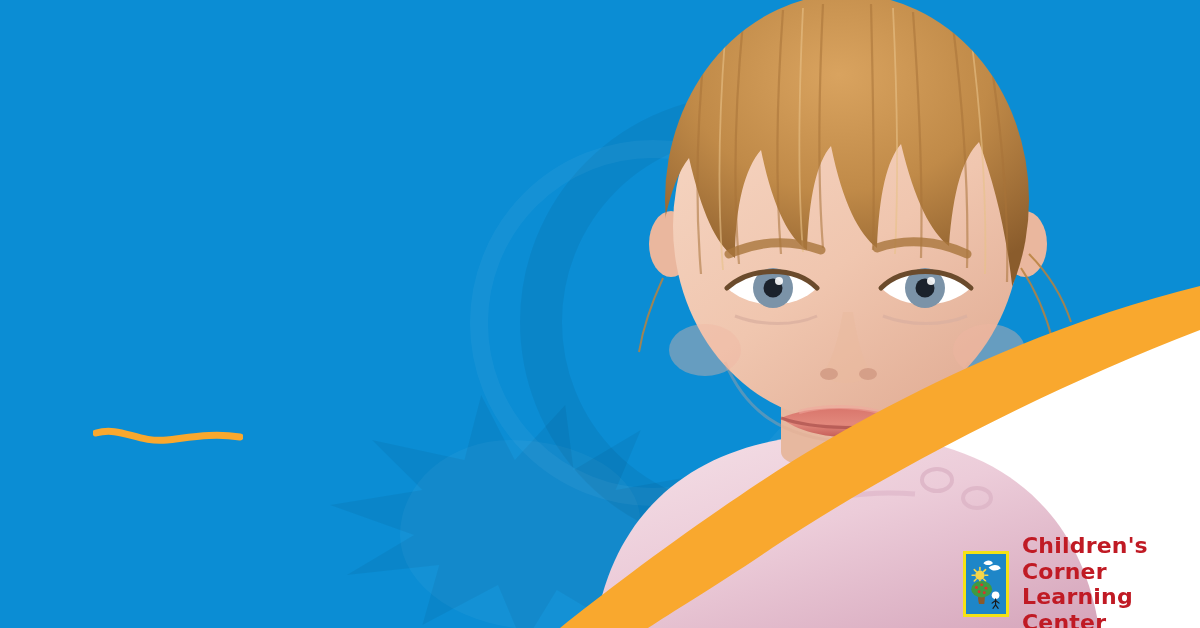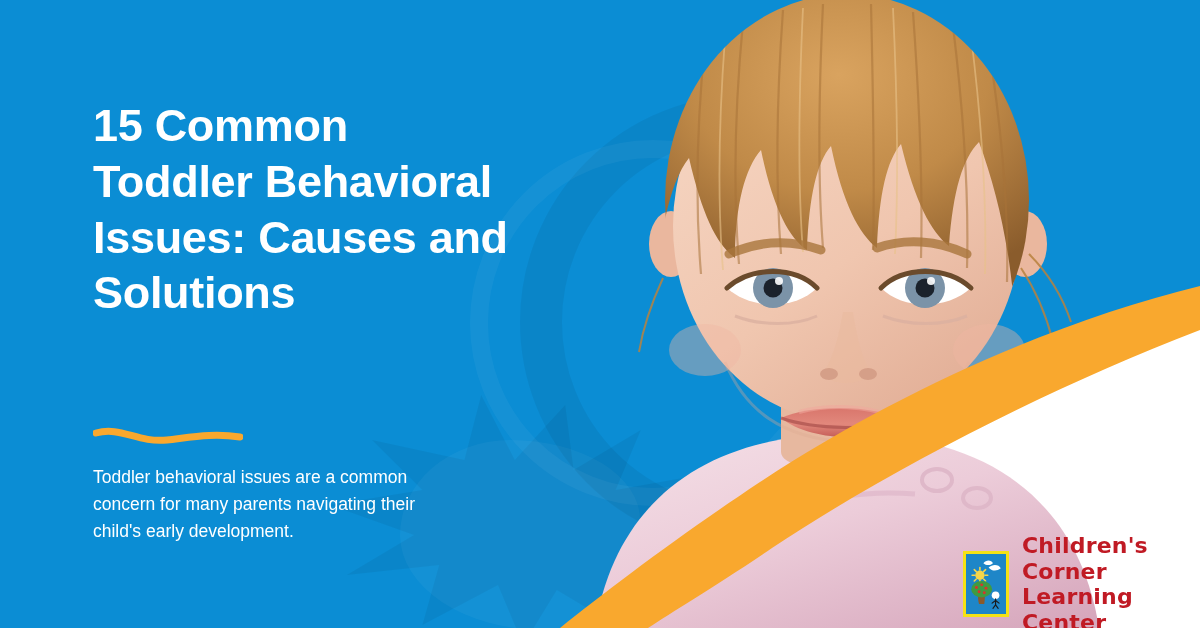--- a/index.html
+++ b/index.html
@@ -188,27 +188,25 @@
     <path d="M196 436 C230 448 290 448 324 440" stroke="#a9504c" stroke-width="3" fill="none" opacity="0.7"></path>
     <path d="M214 430 C244 422 282 424 306 434" stroke="#f0a79c" stroke-width="4" fill="none" opacity="0.55"></path>
 
     <path d="M140 380 C160 428 196 456 262 460 C328 456 364 428 384 380" stroke="#dca991" stroke-width="3" fill="none" opacity="0.35"></path>
     <ellipse cx="120" cy="368" rx="36" ry="26" fill="#efb7a2" opacity="0.4"></ellipse>
     <ellipse cx="404" cy="368" rx="36" ry="26" fill="#efb7a2" opacity="0.4"></ellipse>
   </svg>
 
   <div class="orange-arc"></div>
 
-  <h1 class="headline">15 Common Toddler Behavioral Issues: Causes and Solutions</h1>
 
   <svg class="wave" viewBox="0 0 150 22">
     <path d="M3 9 C28 2 44 19 74 16 C100 13 120 9 147 13" stroke="#f9a82e" stroke-width="7" fill="none" stroke-linecap="round"></path>
   </svg>
 
-  <p class="subtitle">Toddler behavioral issues are a common concern for many parents navigating their child's early development.</p>
 
   <div class="logo">
     <svg class="logo-mark" viewBox="0 0 46 66">
       <rect x="0" y="0" width="46" height="66" fill="#1e86c8"></rect>
 
       <path d="M20 9 C23 5 29 5 31 9 C28 12 23 12 20 9 Z" fill="#ffffff"></path>
       <path d="M26 14 C30 10 38 10 40 15 C35 19 29 18 26 14 Z" fill="#ffffff"></path>
 
       <circle cx="16" cy="23" r="5.4" fill="#f7d64a"></circle>
       <g stroke="#f7d64a" stroke-width="1.8" stroke-linecap="round">

